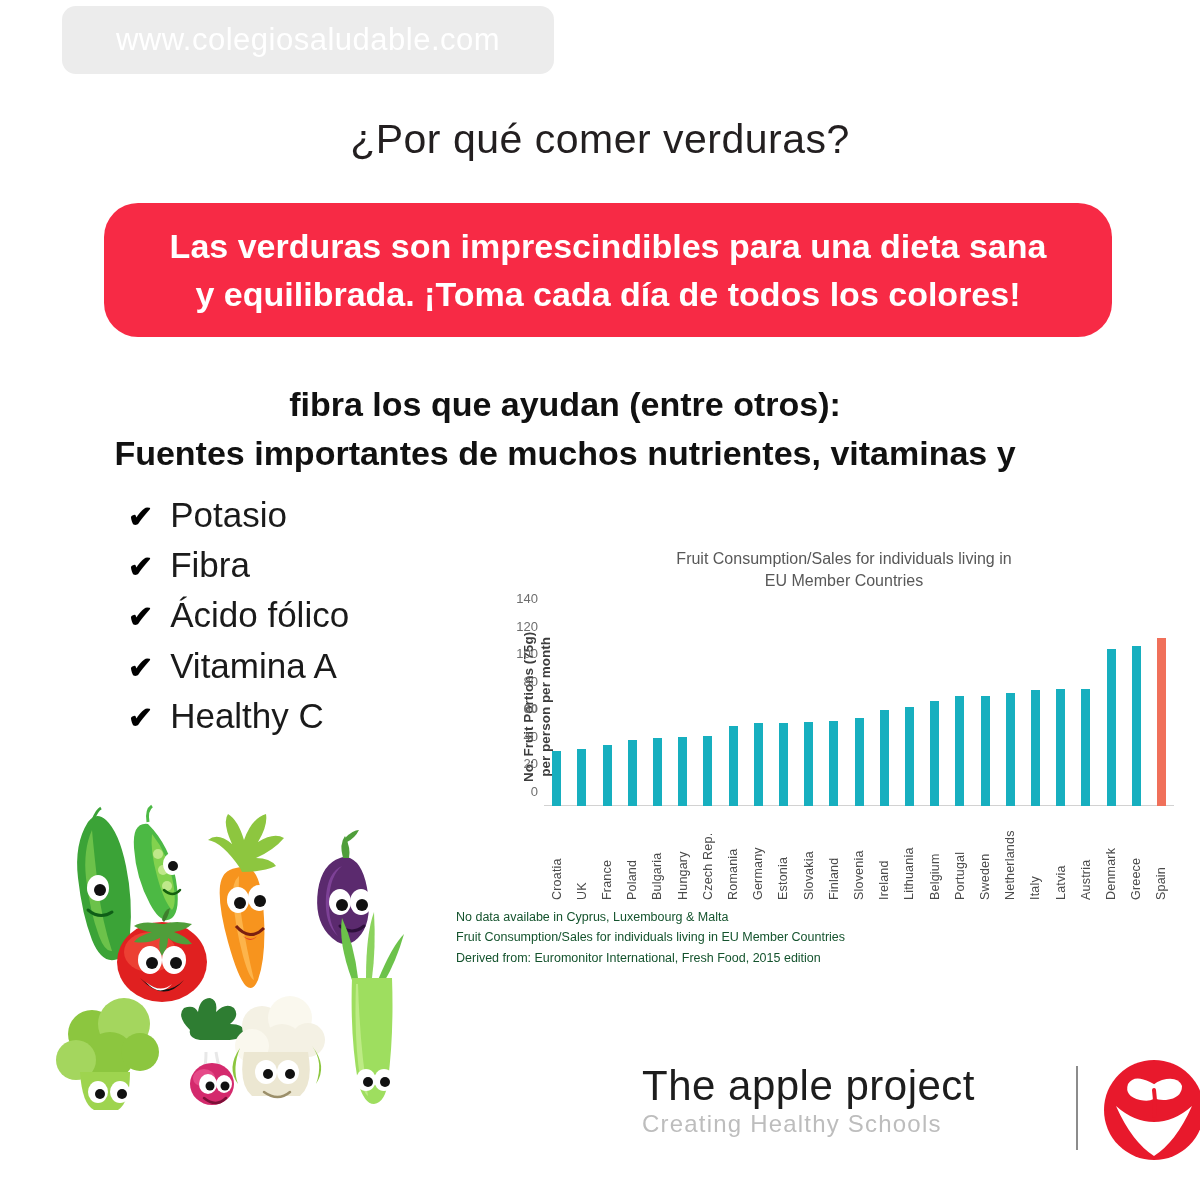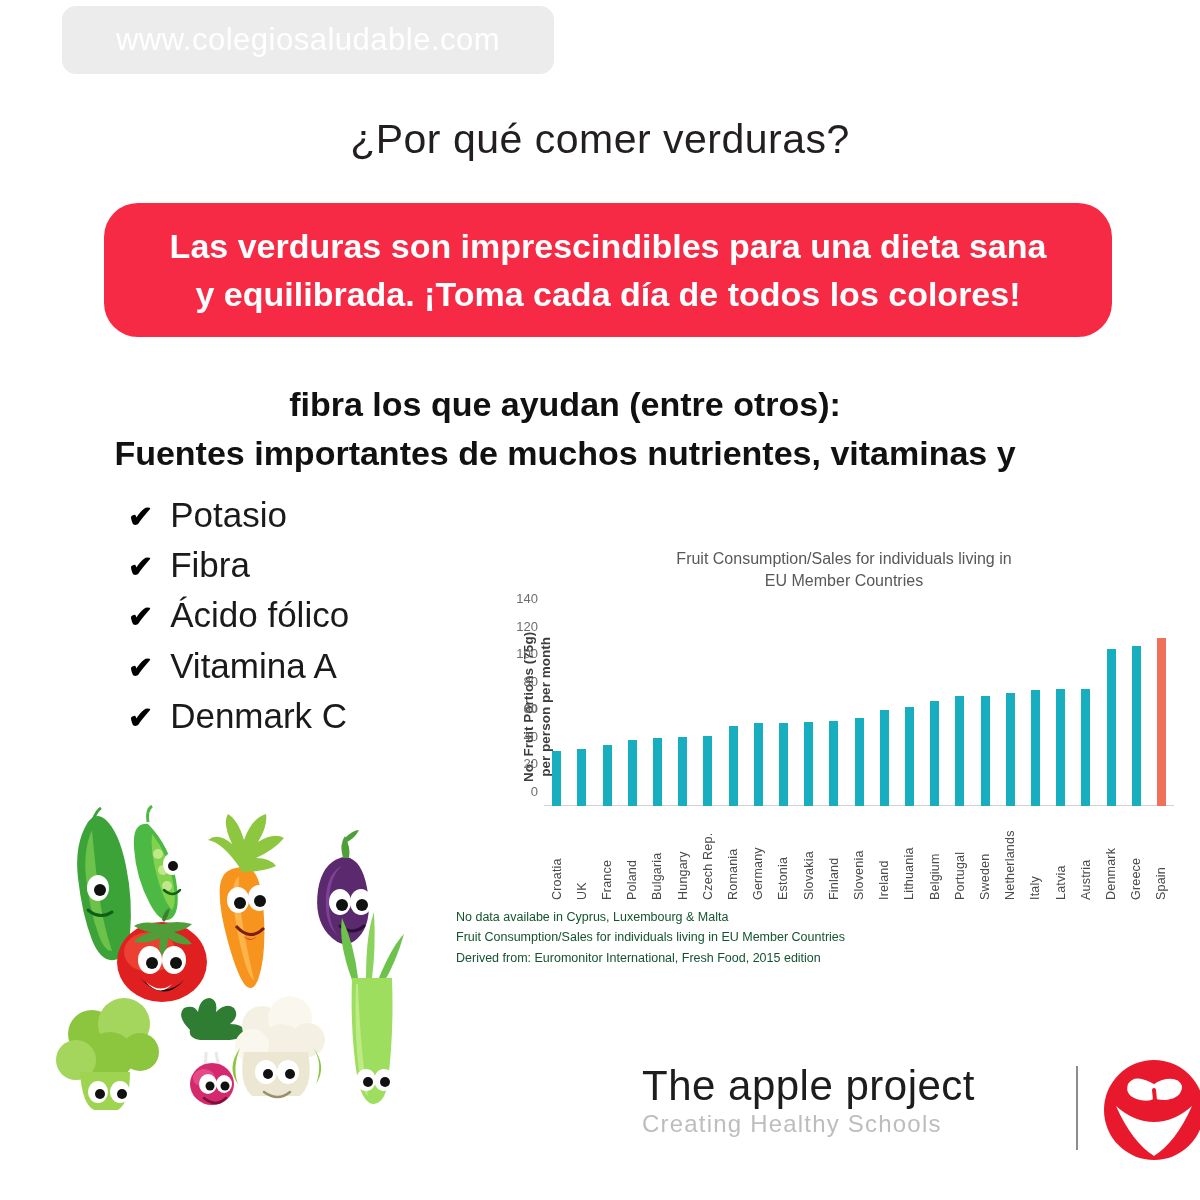--- a/index.html
+++ b/index.html
@@ -144,21 +144,21 @@
   <div class="check-item">
     <span class="check-mark">✔</span>
     <span class="check-label">Ácido fólico</span>
   </div>
   <div class="check-item">
     <span class="check-mark">✔</span>
     <span class="check-label">Vitamina A</span>
   </div>
   <div class="check-item">
     <span class="check-mark">✔</span>
-    <span class="check-label">Denmark C</span>
+    <span class="check-label">Healthy C</span>
   </div>
 </div>
 
 <div class="veggies">
   <svg width="370" height="330" viewBox="0 0 370 330">
 
     <g>
       <path d="M48 42 q-14 22 -10 56 q4 36 14 62 q9 22 22 20 q14 -2 16 -26 q3 -34 -4 -68 q-7 -34 -20 -46 q-10 -9 -18 2 z" fill="#3ba337"></path>
       <path d="M52 50 q-9 20 -6 48 q4 34 13 58 q6 16 13 15 q-10 -30 -14 -64 q-4 -34 -6 -57 z" fill="#6cc24a"></path>
       <ellipse cx="58" cy="108" rx="11" ry="13" fill="#fff"></ellipse>

